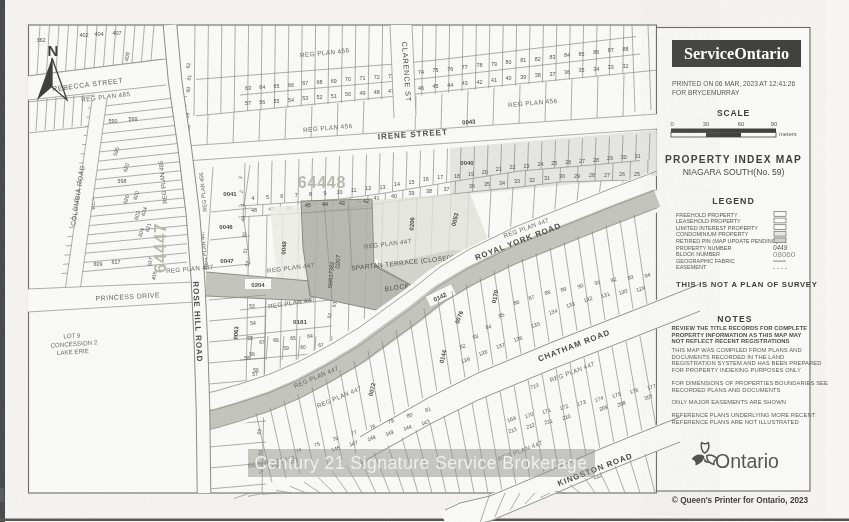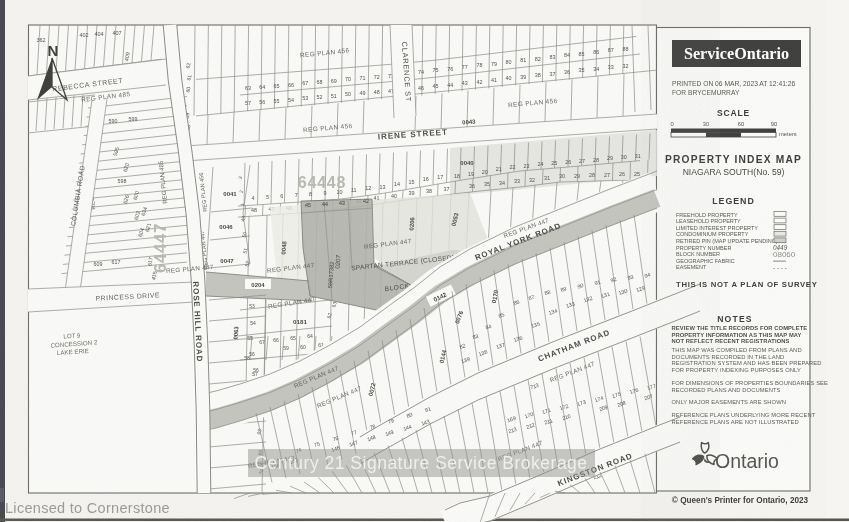--- a/index.html
+++ b/index.html
@@ -797,13 +797,12 @@
         <text x="740.0" y="503.0" font-size="8.2" fill="#3a3a36" text-anchor="middle" font-family="&quot;Liberation Sans&quot;, sans-serif" font-weight="bold">© Queen's Printer for Ontario, 2023</text>
       </g>
       <filter id="nz">
         <feTurbulence type="fractalNoise" baseFrequency="0.9" numOctaves="2" seed="7"></feTurbulence>
         <feColorMatrix type="matrix" values="0 0 0 0 0.45 0 0 0 0 0.45 0 0 0 0 0.43 0.6 0.6 0.6 0 0"></feColorMatrix>
       </filter>
       <rect x="28" y="25" width="629" height="468" filter="url(#nz)" opacity="0.055"></rect>
       <rect x="657" y="28" width="153" height="463" filter="url(#nz)" opacity="0.035"></rect>
     </svg>
 
-<div class="lic">Licensed to Cornerstone</div>
 </div>
 </body></html>

